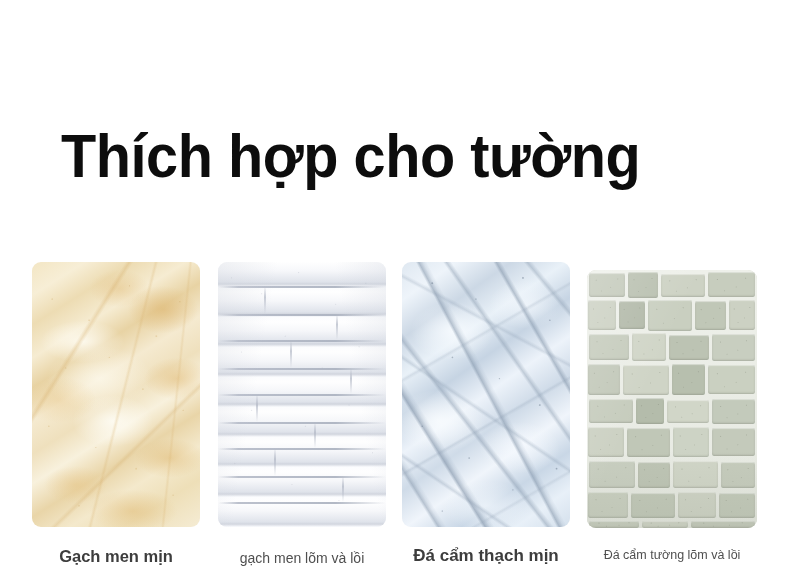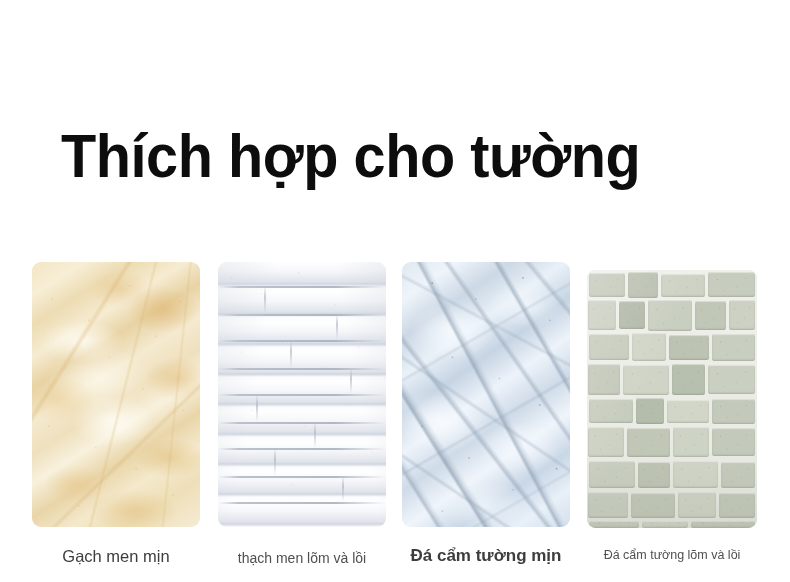--- a/index.html
+++ b/index.html
@@ -60,21 +60,21 @@
   .cell-0 { left: 32px;  top: 262px; width: 168px; }
   .cell-1 { left: 218px; top: 262px; width: 168px; }
   .cell-2 { left: 402px; top: 262px; width: 168px; }
   .cell-3 { left: 587px; top: 270px; width: 170px; }
 
   .cell-0 .tile-img { left: 0; top: 0; width: 168px; height: 265px; }
   .cell-1 .tile-img { left: 0; top: 0; width: 168px; height: 265px; }
   .cell-2 .tile-img { left: 0; top: 0; width: 168px; height: 265px; }
   .cell-3 .tile-img { left: 0; top: 0; width: 170px; height: 258px; }
 
-  .cell-0 .tile-caption { top: 285px; font-size: 16.5px; font-weight: 400; color: #3d3d3d; }
+  .cell-0 .tile-caption { top: 285px; font-size: 16.5px; font-weight: 700; color: #3d3d3d; }
   .cell-1 .tile-caption { top: 288px; font-size: 14px;   font-weight: 400; color: #4f4f4f; }
   .cell-2 .tile-caption { top: 284px; font-size: 17px;   font-weight: 700; color: #3d3d3d; }
   .cell-3 .tile-caption { top: 278px; font-size: 12.5px; font-weight: 400; color: #4f4f4f; }
 
   
   .tex-onyx-beige {
     background:
       radial-gradient(ellipse 50px 34px at 78% 18%, rgba(222,182,112,0.60), rgba(222,182,112,0) 70%),
       radial-gradient(ellipse 42px 26px at 52% 10%, rgba(228,194,132,0.50), rgba(228,194,132,0) 72%),
       radial-gradient(ellipse 60px 30px at 30% 30%, rgba(255,253,245,0.85), rgba(255,253,245,0) 70%),
@@ -285,30 +285,30 @@
         <b style="left:72px;  top:78px;  height:28px;"></b>
         <b style="left:132px; top:106px; height:26px;"></b>
         <b style="left:38px;  top:132px; height:28px;"></b>
         <b style="left:96px;  top:160px; height:26px;"></b>
         <b style="left:56px;  top:186px; height:28px;"></b>
         <b style="left:124px; top:214px; height:26px;"></b>
       </div>
       <div class="grain"></div>
       <div class="shade"></div>
     </div>
-    <div class="tile-caption">thạch men lõm và lồi</div>
+    <div class="tile-caption">gạch men lõm và lồi</div>
   </div>
 
   <div class="tile-cell cell-2">
     <div class="tile-img tex-marble-blue">
       <div class="vein-a"></div>
       <div class="vein-b"></div>
       <div class="flecks"></div>
     </div>
-    <div class="tile-caption">Đá cẩm tường mịn</div>
+    <div class="tile-caption">Đá cẩm thạch mịn</div>
   </div>
 
   <div class="tile-cell cell-3">
     <div class="tile-img tex-stone-wall">
       <div class="mortar"></div>
       <div class="blocks">
         <s style="left:2px;   top:3px;   width:36px; height:24px; background-color:#c3c9ba;"></s>
         <s style="left:41px;  top:2px;   width:30px; height:26px; background-color:#b9c0b0;"></s>
         <s style="left:74px;  top:4px;   width:44px; height:23px; background-color:#cdd2c4;"></s>
         <s style="left:121px; top:2px;   width:47px; height:25px; background-color:#c7cdbe;"></s>

